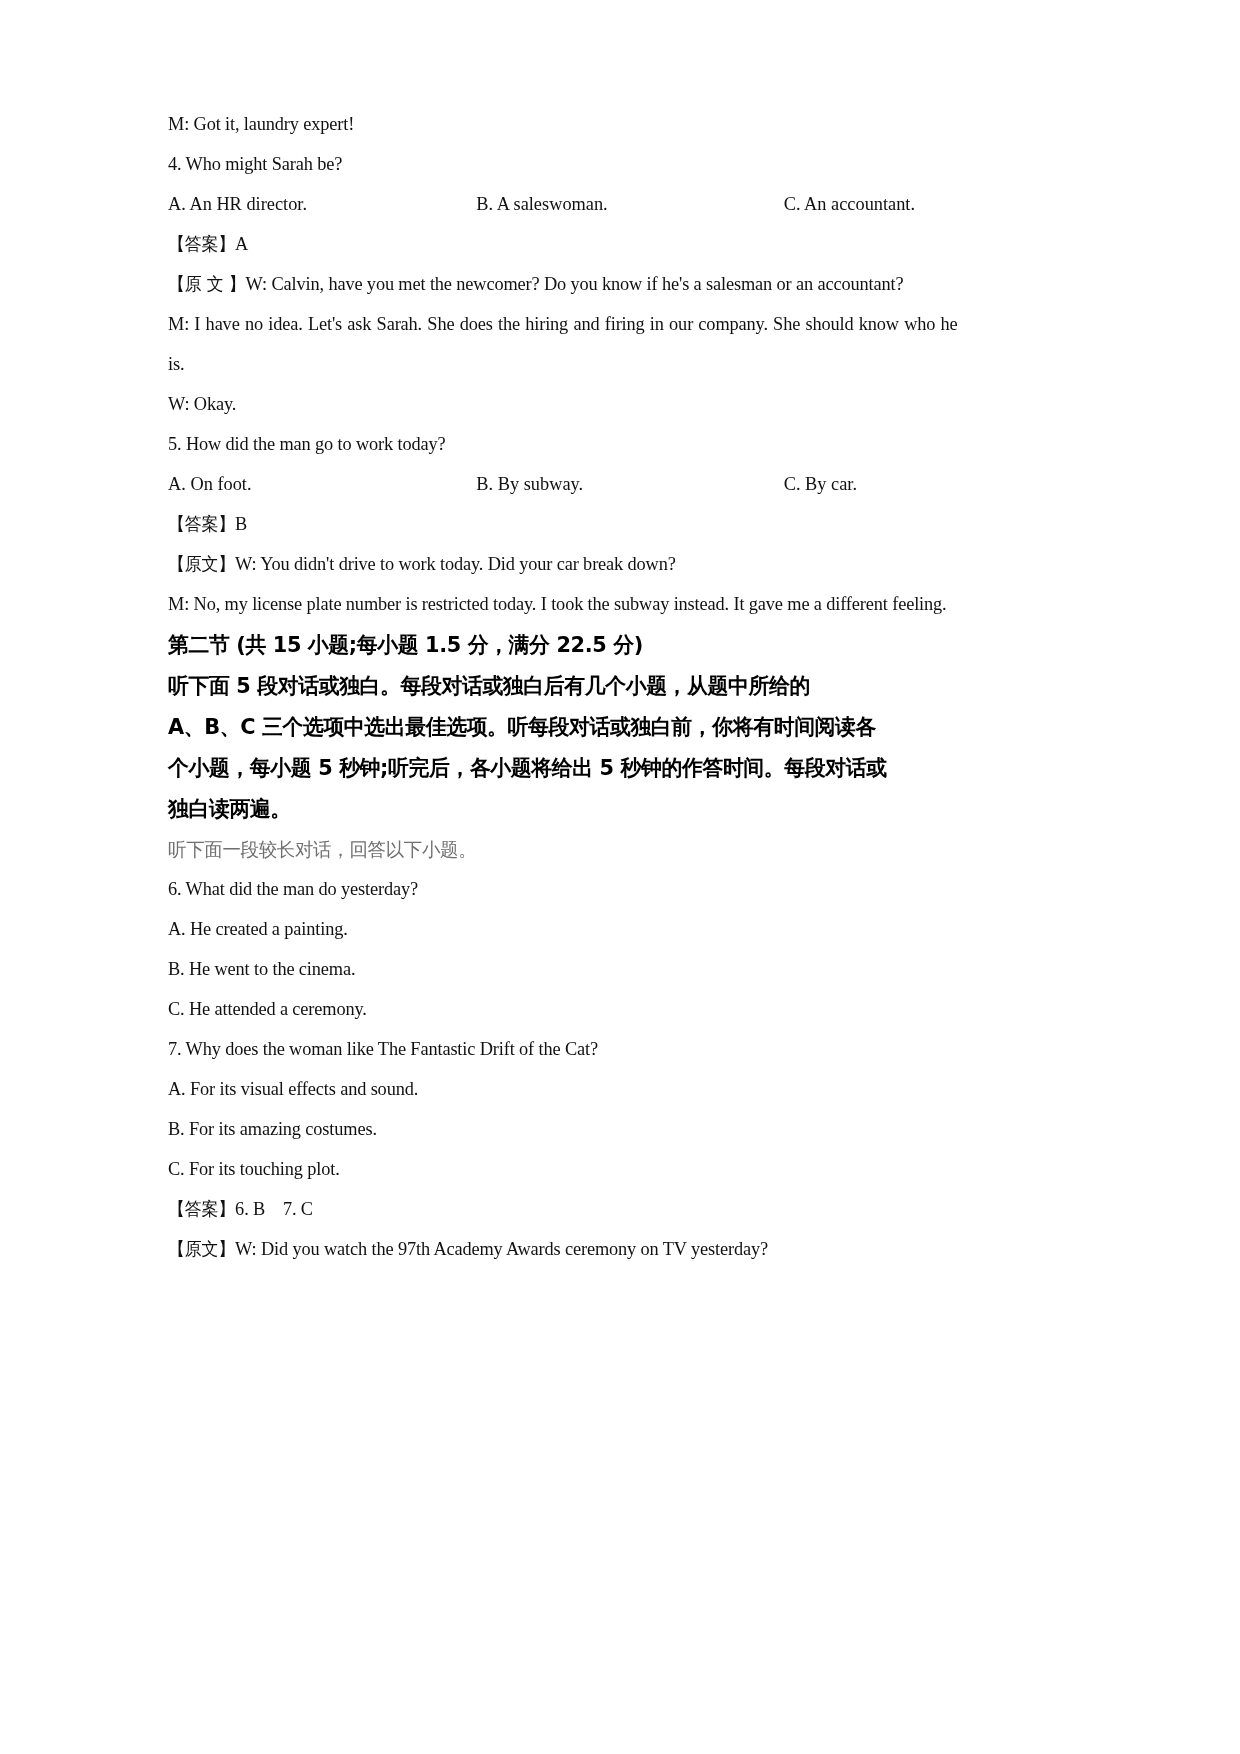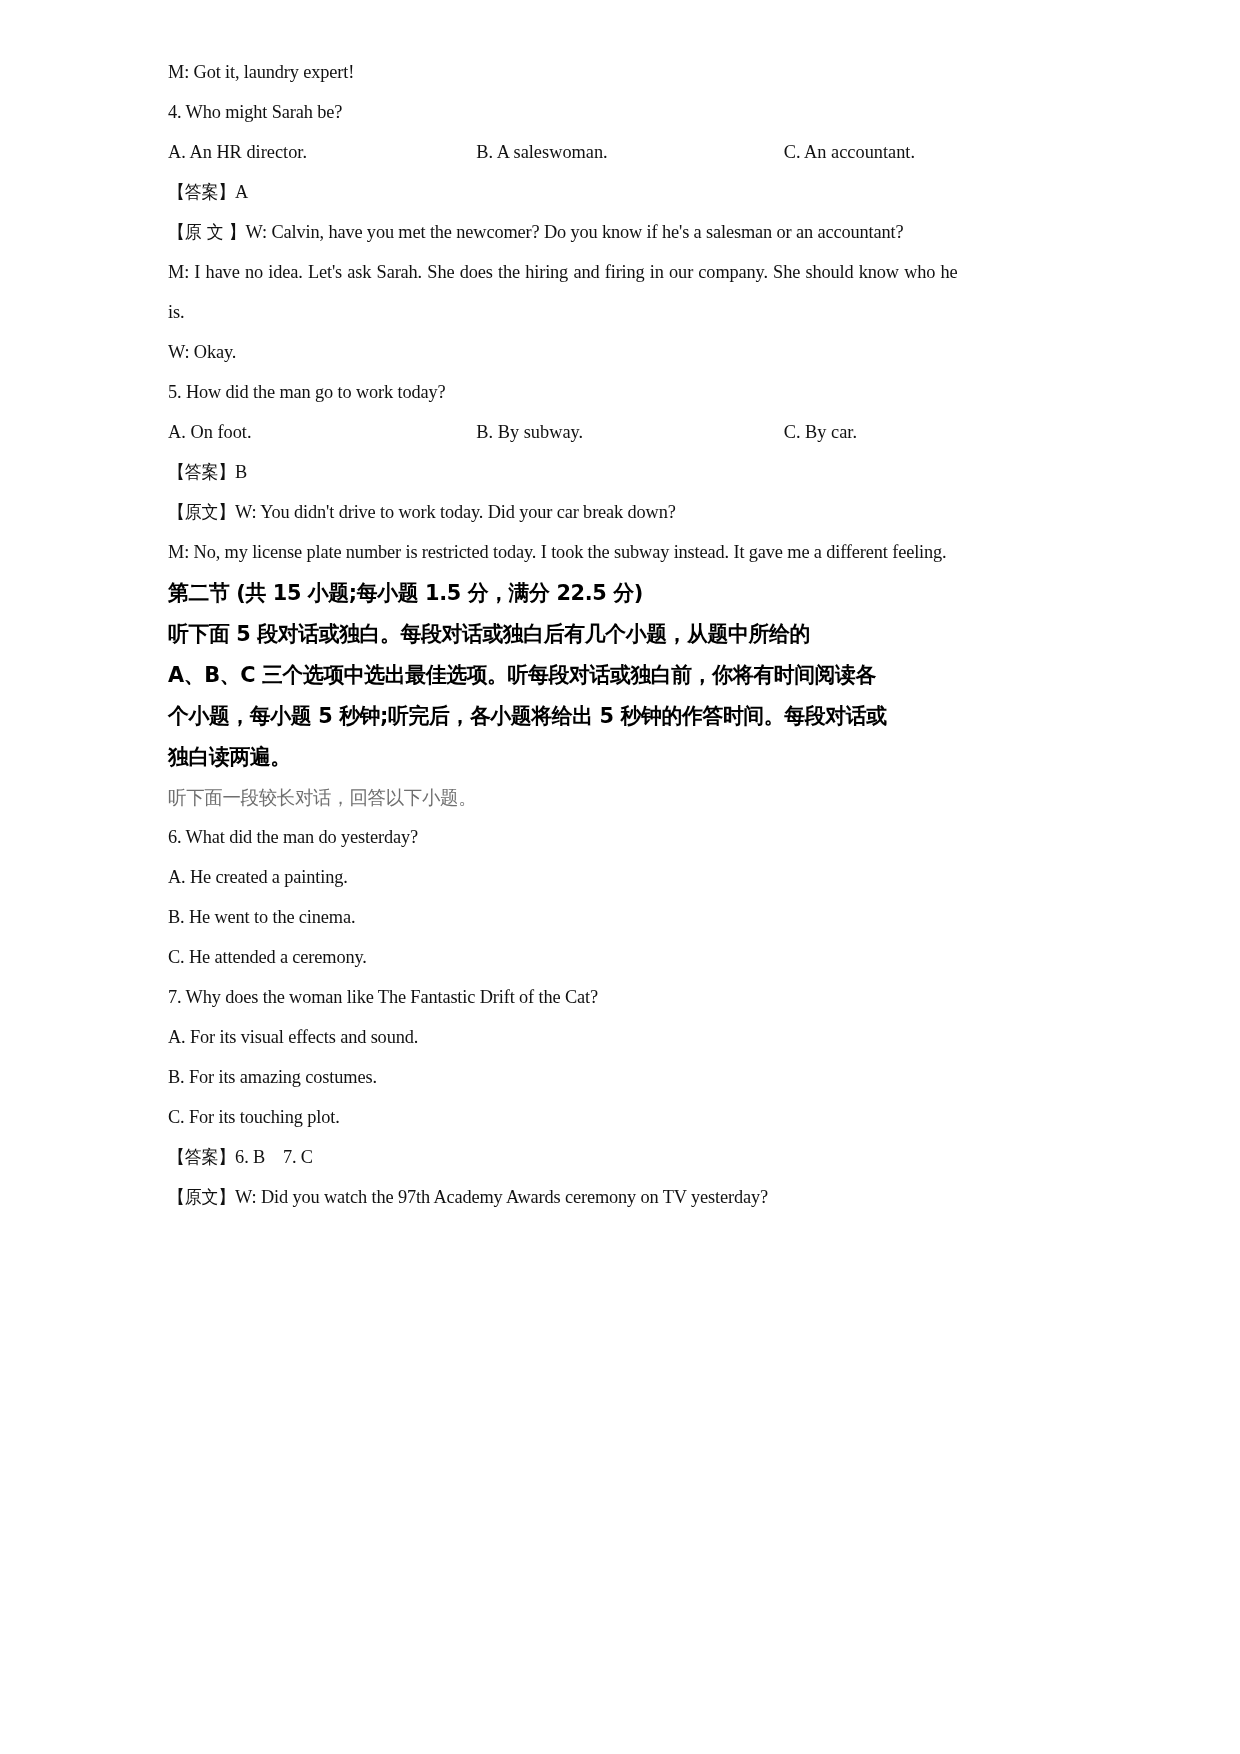--- a/index.html
+++ b/index.html
@@ -12,21 +12,21 @@
     height: 1754px;
     font-family: "Liberation Serif", "DejaVu Serif", serif;
     color: #000000;
     -webkit-font-smoothing: antialiased;
   }
   .page {
     position: relative;
     width: 1240px;
     height: 1754px;
     box-sizing: border-box;
-    padding: 52px 165px 0 168px;
+    padding: 104px 165px 0 168px;
     background: #ffffff;
     overflow: hidden;
   }
   .content {
     width: 790px;
   }
 
   
   .ln {
     font-size: 19.5px;

